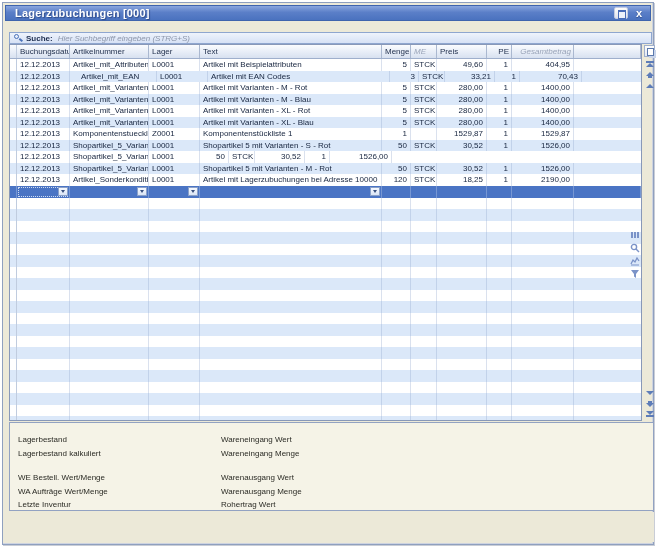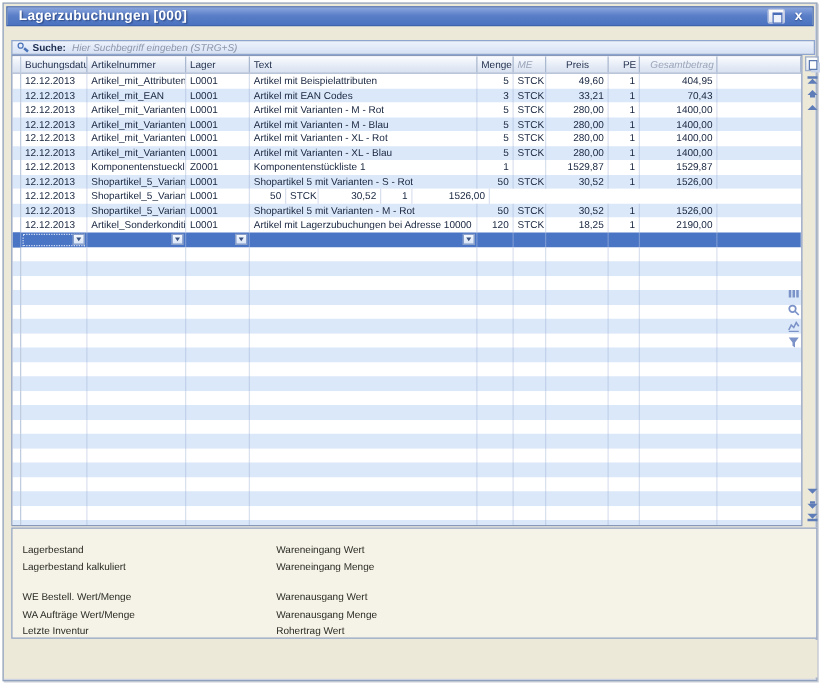--- a/index.html
+++ b/index.html
@@ -114,21 +114,21 @@
 
     <div class="grid">
       <div class="g-header">
           <div class="indicator cell"></div>
           <div class="hcell" style="flex: 0 0 53px;">Buchungsdatum</div>
           <div class="hcell" style="flex: 0 0 79px;">Artikelnummer</div>
           <div class="hcell" style="flex: 0 0 51px;">Lager</div>
           <div class="hcell" style="flex: 0 0 182px;">Text</div>
           <div class="hcell" style="flex: 0 0 29px; text-align: right;">Menge</div>
           <div class="hcell muted" style="flex: 0 0 26px;">ME</div>
-          <div class="hcell" style="flex: 0 0 50px; text-align: center;">Preis</div>
+          <div class="hcell" style="flex: 0 0 50px; text-align: left;">Preis</div>
           <div class="hcell" style="flex: 0 0 25px; text-align: right;">PE</div>
           <div class="hcell muted" style="flex: 0 0 62px; text-align: right;">Gesamtbetrag</div>
           <div class="hcell filler"></div>
         </div>
       <div class="g-body">
           <div class="row ">
             <div class="indicator cell"></div>
             <div class="cell" style="flex: 0 0 53px;">12.12.2013</div>
             <div class="cell" style="flex: 0 0 79px;">Artikel_mit_Attributen</div>
             <div class="cell" style="flex: 0 0 51px;">L0001</div>
@@ -136,21 +136,21 @@
             <div class="cell num" style="flex: 0 0 29px;">5</div>
             <div class="cell" style="flex: 0 0 26px;">STCK</div>
             <div class="cell num" style="flex: 0 0 50px;">49,60</div>
             <div class="cell num" style="flex: 0 0 25px;">1</div>
             <div class="cell num" style="flex: 0 0 62px;">404,95</div>
             <div class="cell filler"></div>
           </div>
           <div class="row alt">
             <div class="indicator cell"></div>
             <div class="cell" style="flex: 0 0 53px;">12.12.2013</div>
-            <div class="cell" style="flex: 0 0 79px;">Artikel_mit_EAN</div>
+            <div class="cell" style="flex: 0 0 79px; margin-left: 8px;">Artikel_mit_EAN</div>
             <div class="cell" style="flex: 0 0 51px;">L0001</div>
             <div class="cell" style="flex: 0 0 182px;">Artikel mit EAN Codes</div>
             <div class="cell num" style="flex: 0 0 29px;">3</div>
             <div class="cell" style="flex: 0 0 26px;">STCK</div>
             <div class="cell num" style="flex: 0 0 50px;">33,21</div>
             <div class="cell num" style="flex: 0 0 25px;">1</div>
             <div class="cell num" style="flex: 0 0 62px;">70,43</div>
             <div class="cell filler"></div>
           </div>
           <div class="row ">

